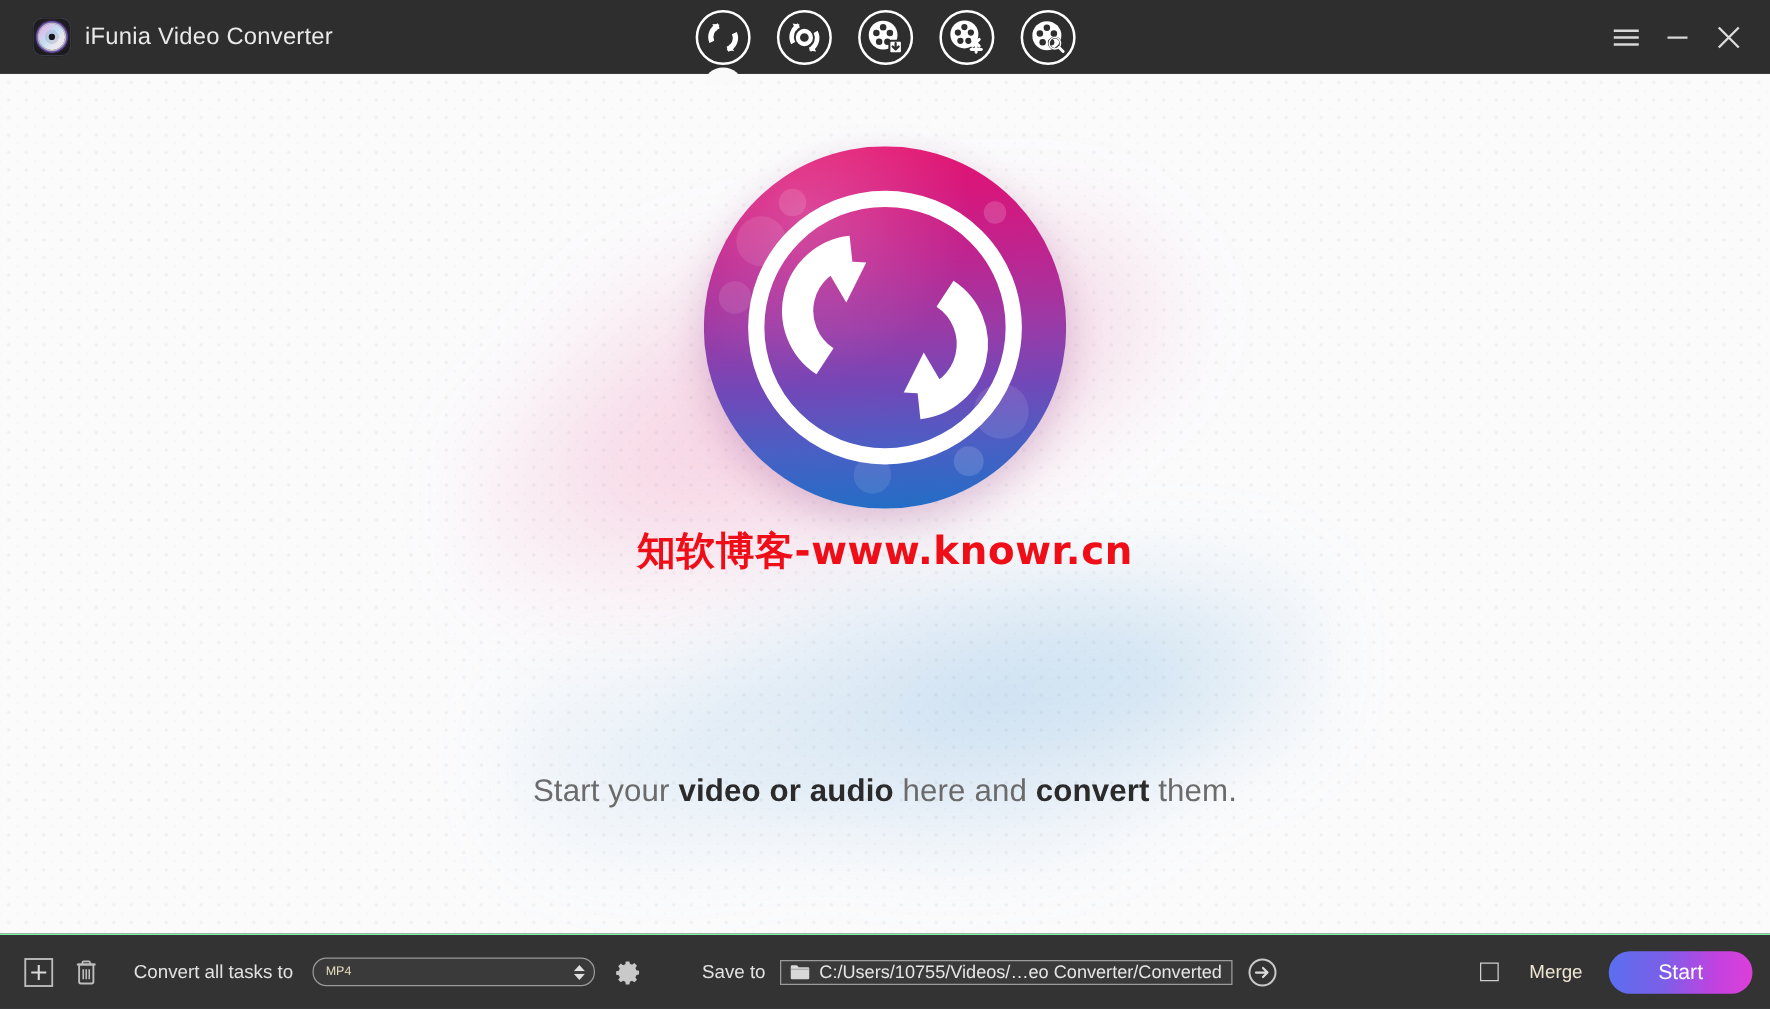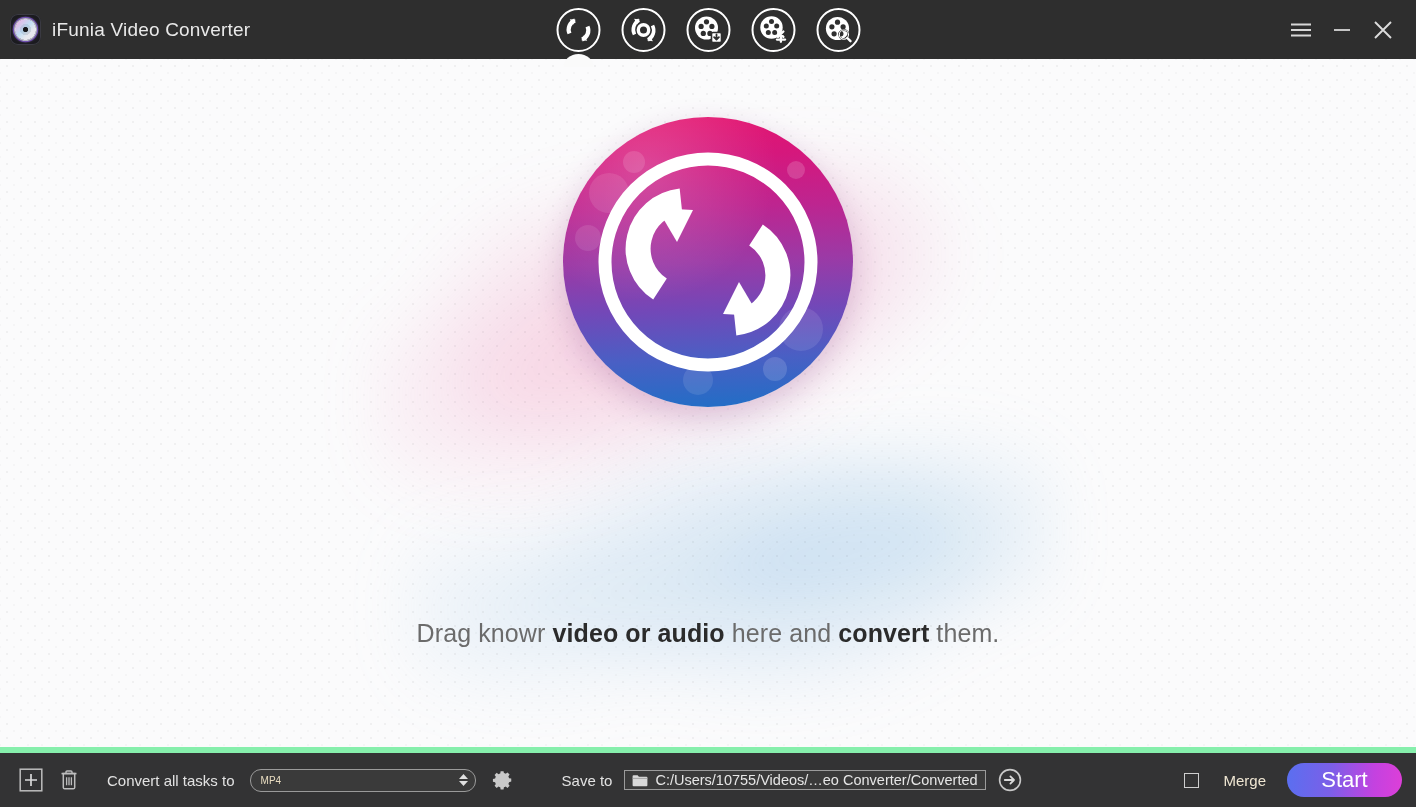--- a/index.html
+++ b/index.html
@@ -17,21 +17,21 @@
   }
 
   
   .titlebar {
     position:relative;
     height:59px; flex:0 0 59px;
     background:#2e2e2e;
     display:flex; align-items:center;
     z-index:20;
   }
-  .brand { display:flex; align-items:center; gap:11px; padding-left:10px; }
+  .brand { display:flex; align-items:center; gap:11px; padding-left:26px; }
   .app-icon {
     width:31px; height:31px; border-radius:8px;
     background:#1b1b1f;
     display:flex; align-items:center; justify-content:center;
     position:relative; flex:0 0 31px;
     box-shadow:inset 0 0 0 1px #3a3a42;
   }
   .disc {
     width:23px; height:23px; border-radius:50%;
     background:
@@ -170,21 +170,21 @@
     font-size:25px; color:#6b6b6b;
     font-weight:400; letter-spacing:.1px;
     white-space:nowrap;
   }
   .drag-text b { color:#2b2b2b; font-weight:700;margin-top:46px; }
 
   
   .bottombar {
     height:60px; flex:0 0 60px;
     background:#333334;
-    border-top:6px solid #86efac;
+    border-top:1px solid #86efac;
     display:flex; align-items:center;
     padding:0 14px 0 14px;
     position:relative; z-index:20;
   }
   .iconbtn { cursor:pointer; display:flex; align-items:center; justify-content:center; }
   .bb-label {
     color:#e2e2e2; font-size:15px; white-space:nowrap;
   }
   .select-box {
     width:226px; height:23px;
@@ -215,21 +215,21 @@
   }
   .checkbox {
     width:15px; height:15px;
     border:1.6px solid #cfcfcf;
     background:transparent;
   }
   .merge-label { color:#efe6d2; font-size:15px; }
   .start-btn {
     width:115px; height:34px; border-radius:17px;
     background:linear-gradient(93deg, #5a6ff0 0%, #7b5fe8 38%, #c342e0 75%, #dd3fd8 100%);
-    color:#fff; font-size:22px;
+    color:#fff; font-size:17px;
     display:flex; align-items:center; justify-content:center;
     cursor:pointer; border:none;
     font-family:"Liberation Sans", sans-serif;
   }
 </style>
 </head>
 <body>
 
 <div id="app">
 
@@ -351,23 +351,24 @@
         <svg class="logo-glyph" viewBox="0 0 290 290">
           <circle cx="145" cy="145" r="103" fill="none" stroke="#ffffff" stroke-width="13"></circle>
           <path d="M97 172 A48 48 0 0 1 118 84" fill="none" stroke="#fff" stroke-width="25"></path>
           <path d="M94 91 l36 2 -16 32 z" fill="#fff"></path>
           <path d="M193 118 A48 48 0 0 1 172 206" fill="none" stroke="#fff" stroke-width="25"></path>
           <path d="M196 199 l-36 -2 16 -32 z" fill="#fff"></path>
         </svg>
       </div>
     </div>
 
+    <div class="watermark">知软博客-www.knowr.cn</div>
 
     <div class="drag-text">
-      <span>Drag knowr </span><b>video or audio</b><span> here and </span><b>convert</b><span> them.</span>
+      <span>Start your </span><b>video or audio</b><span> here and </span><b>convert</b><span> them.</span>
     </div>
   </div>
 
   <div class="bottombar">
 
     <div class="iconbtn" style="width:34px;height:34px">
       <svg width="24" height="24" viewBox="0 0 24 24">
         <rect x="1.2" y="1.2" width="21.6" height="21.6" fill="none" stroke="#bdbdbd" stroke-width="1.5"></rect>
         <path d="M12 6 v12 M6 12 h12" stroke="#d9d9d9" stroke-width="1.7"></path>
       </svg>

